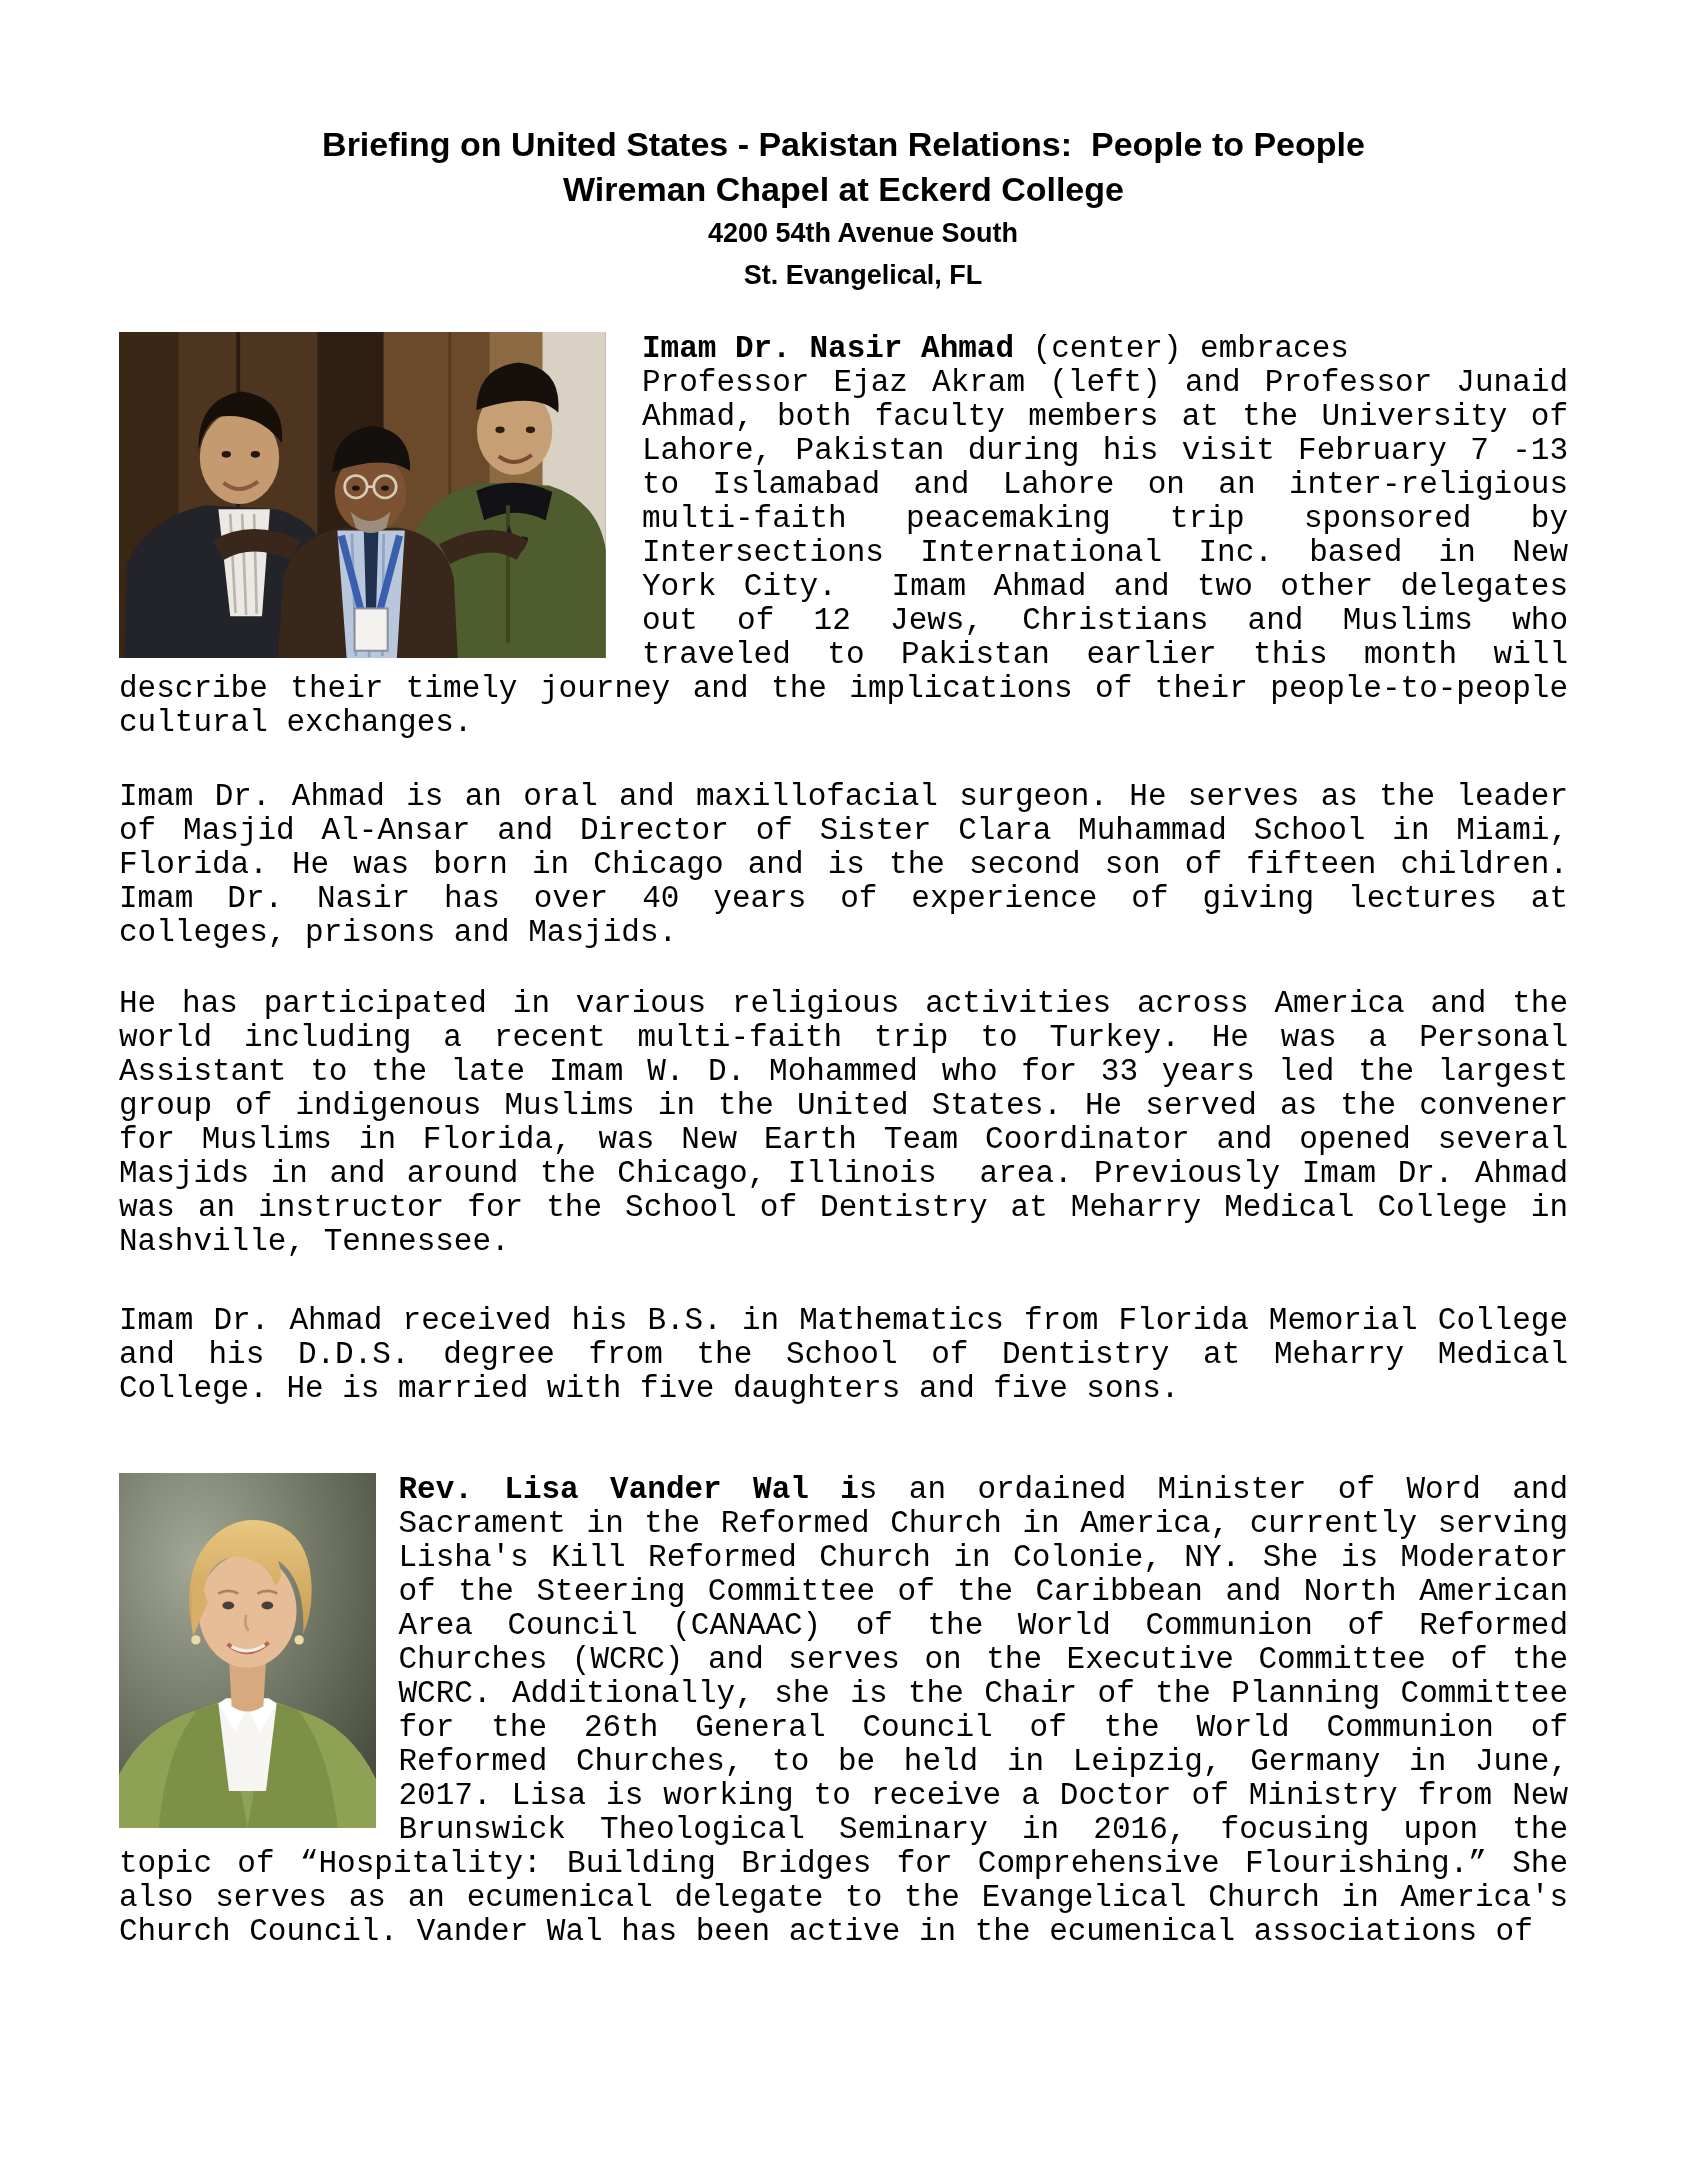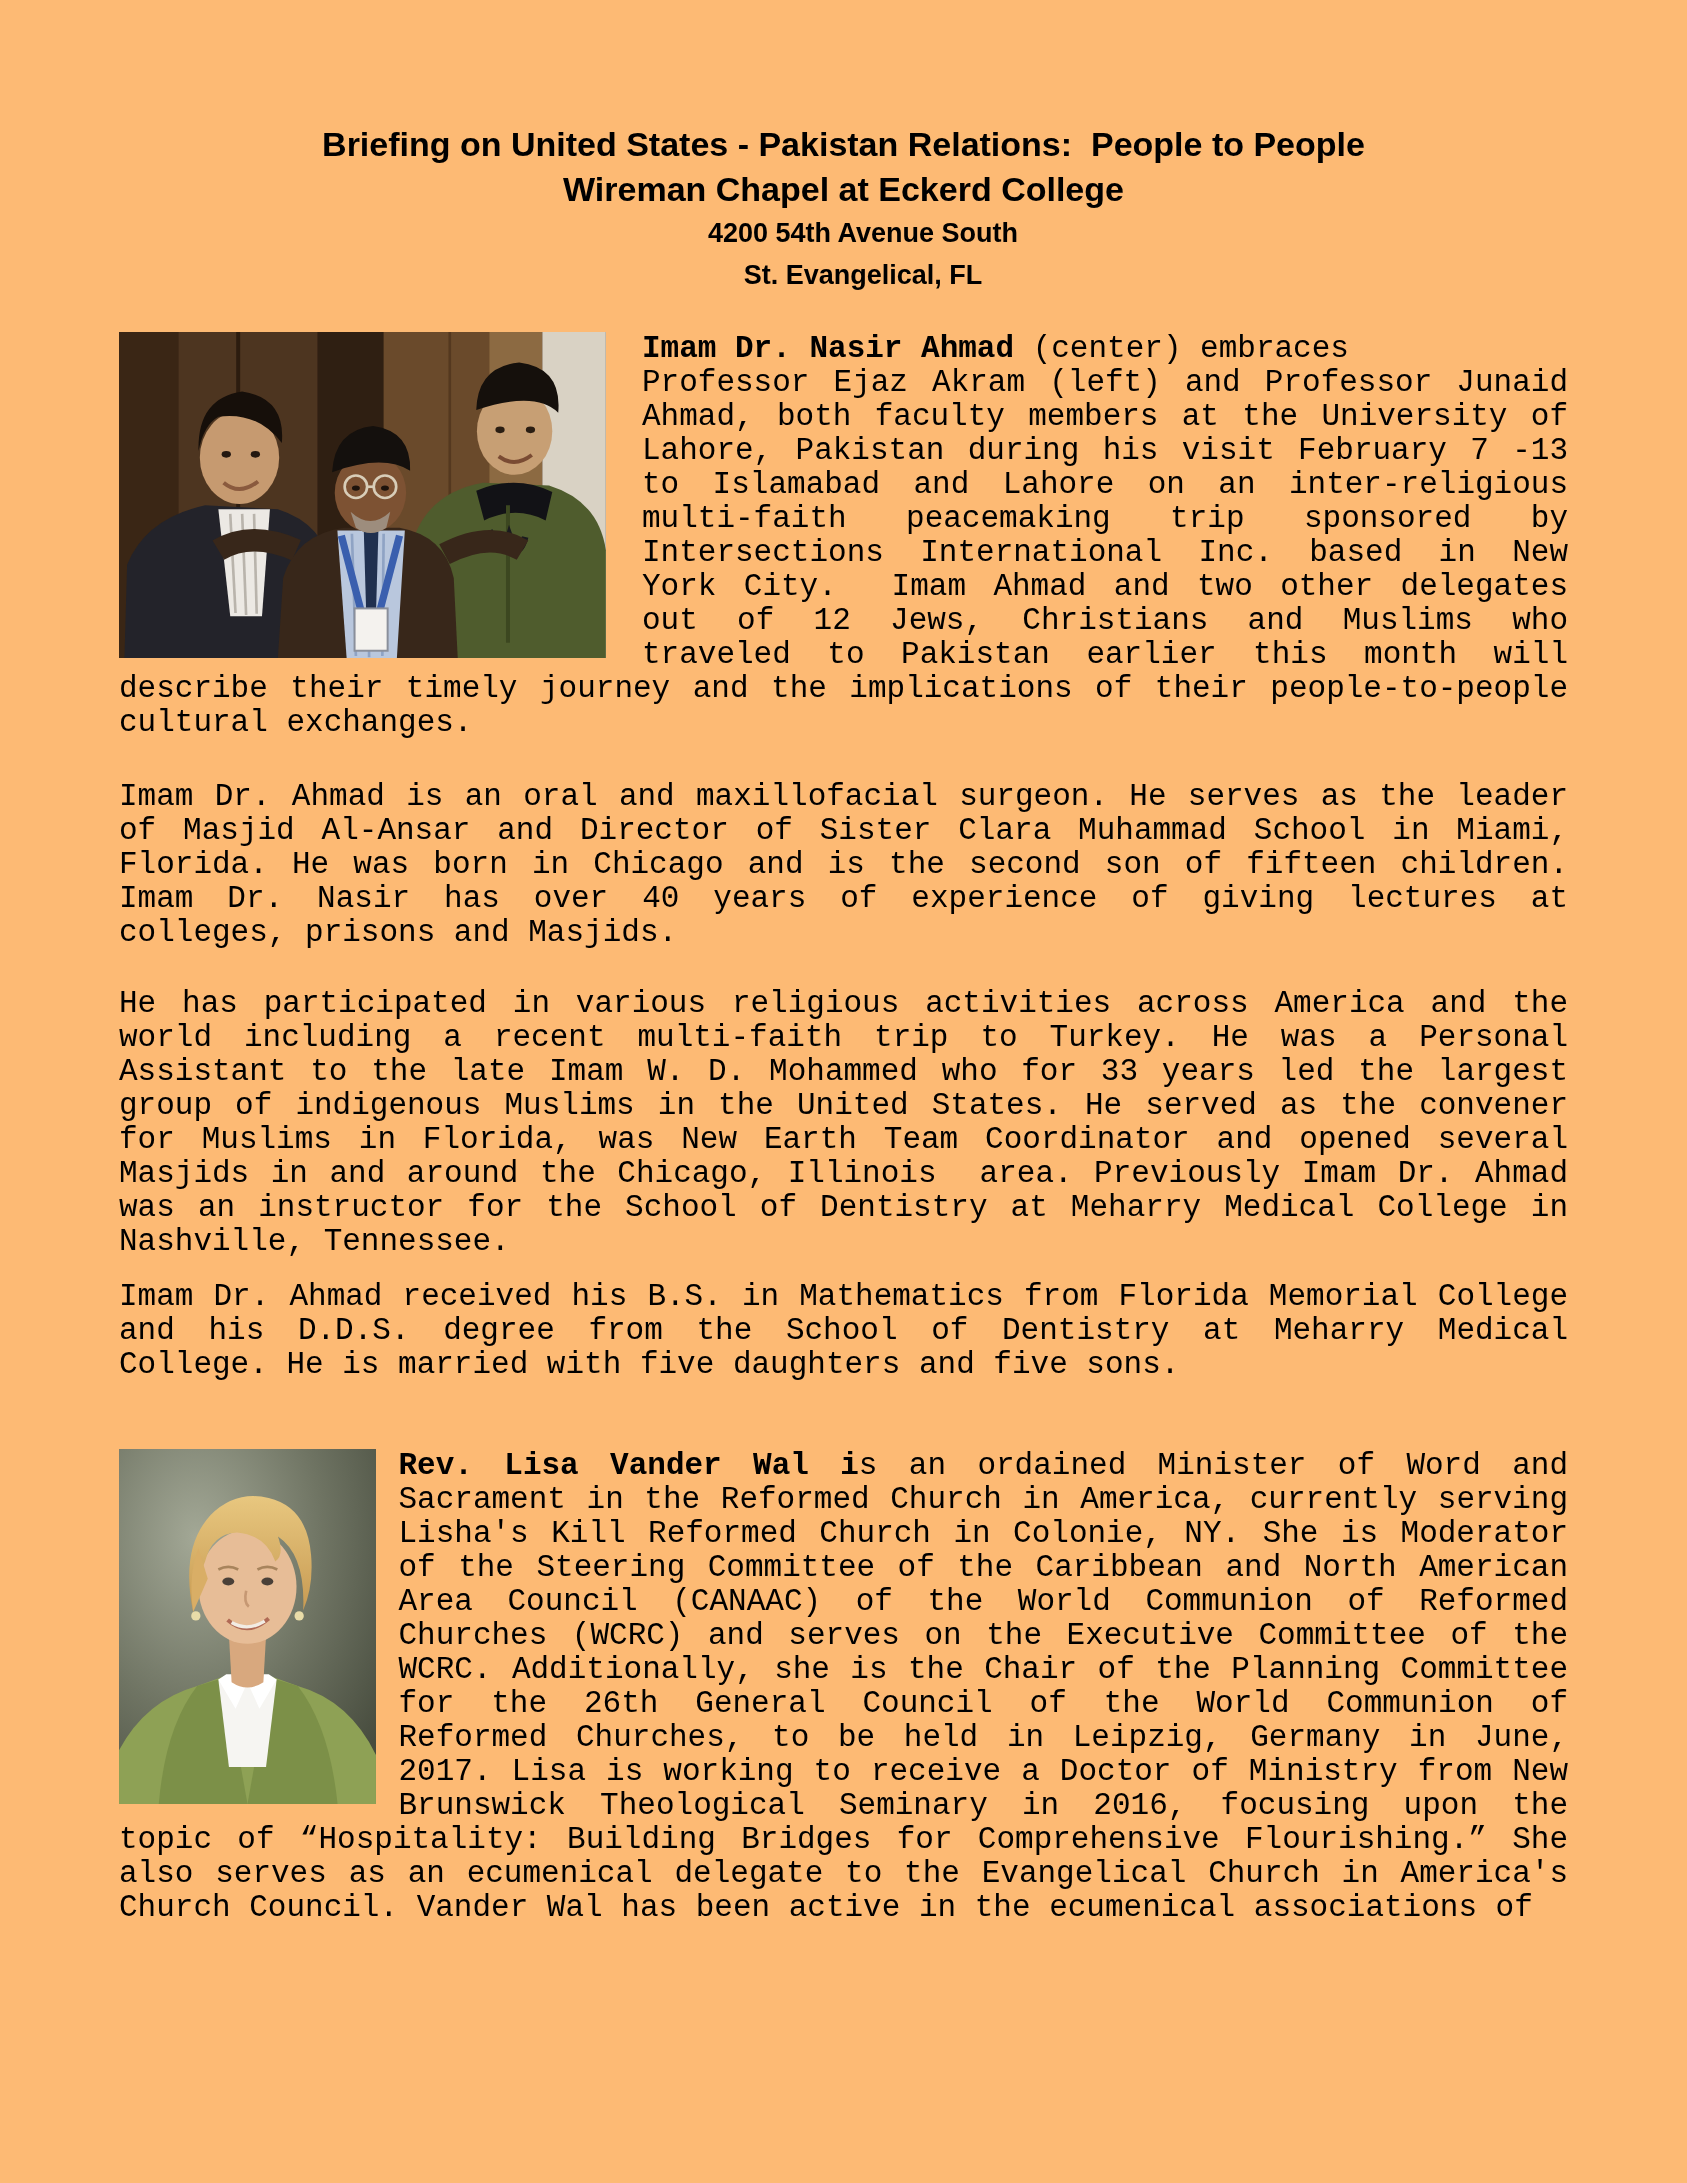--- a/index.html
+++ b/index.html
@@ -1,20 +1,20 @@
 <!DOCTYPE html>
 <html style="font-size:10.6px"><head>
 <meta charset="utf-8">
 <style>
   html,body { margin:0; padding:0; background:#e8e8e8; }
   .page {
     position:relative;
     width:1687px; height:2183px;
     margin:0 auto;
-    background:#fdba74;
+    background:#ffffff;
     overflow:hidden;
     color:#000000;
     font-family:"Liberation Mono","DejaVu Sans Mono",monospace;
   }
   .doc-header {
     padding-top:122px;
     text-align:center;
     font-family:"Liberation Sans","DejaVu Sans",sans-serif;
     font-weight:bold;
   }
@@ -29,21 +29,21 @@
     line-height:34px;
     text-align:justify;
     white-space:pre-wrap;
     word-spacing:0;
   }
   .para b { font-weight:bold; }
 
   .s1 { margin-top:36px; }
   .p2 { margin-top:40px;font-family:Liberation Mono, monospace; }
   .p3 { margin-top:37px; }
-  .p4 { margin-top:21px; }
+  .p4 { margin-top:45px; }
   .s2 { margin-top:67px; }
 
   .photo-float {
     float:left;
     overflow:hidden;
     background:#555;
   }
   .photo1 { width:487px; height:326px; margin-right:36px; margin-bottom:13.2px; }
   .photo2 { width:257px; height:355px; margin-right:22.5px; margin-bottom:10.6px; }
   .photo-float svg { display:block; }

